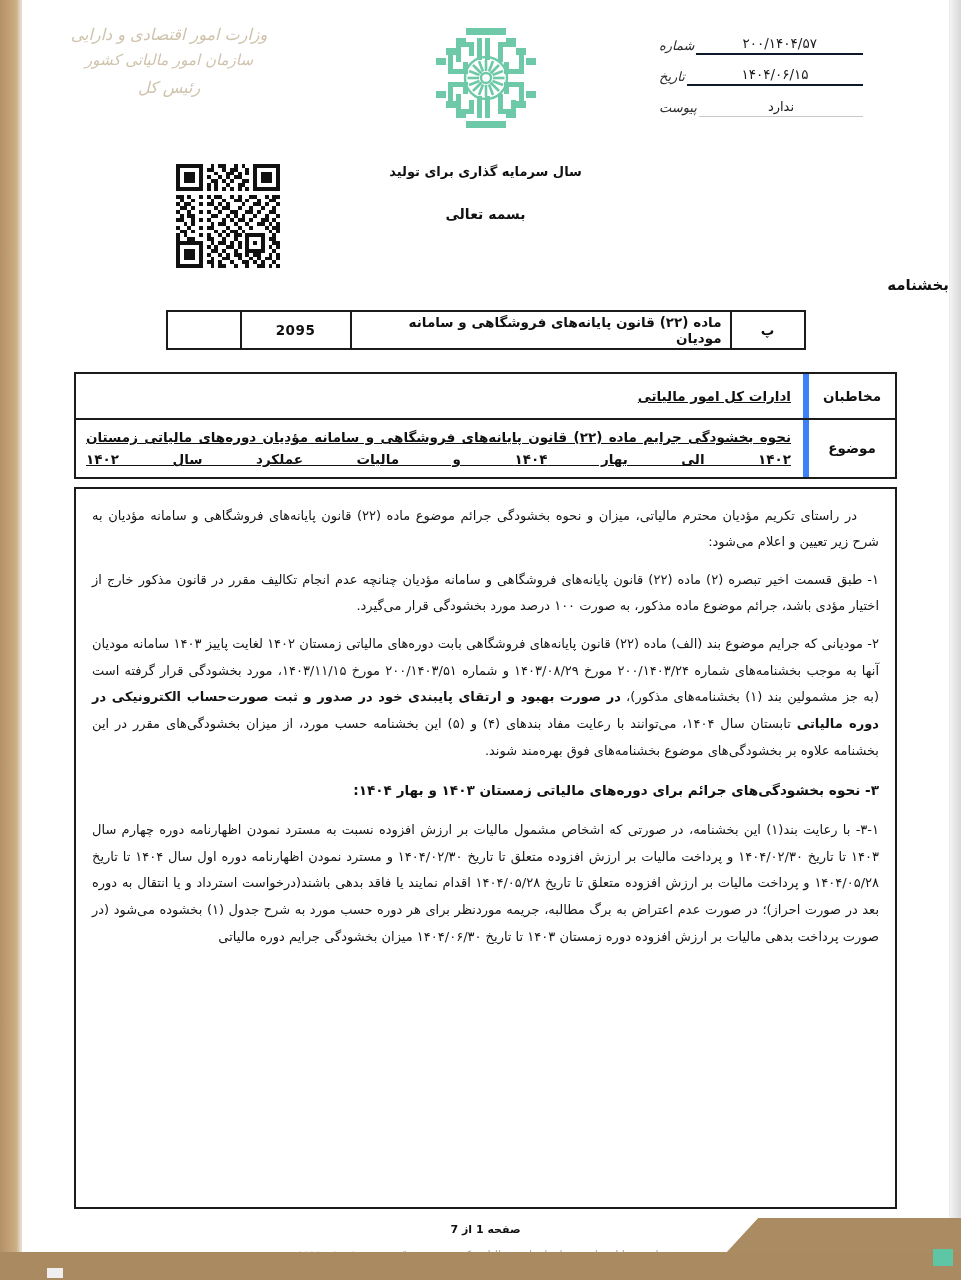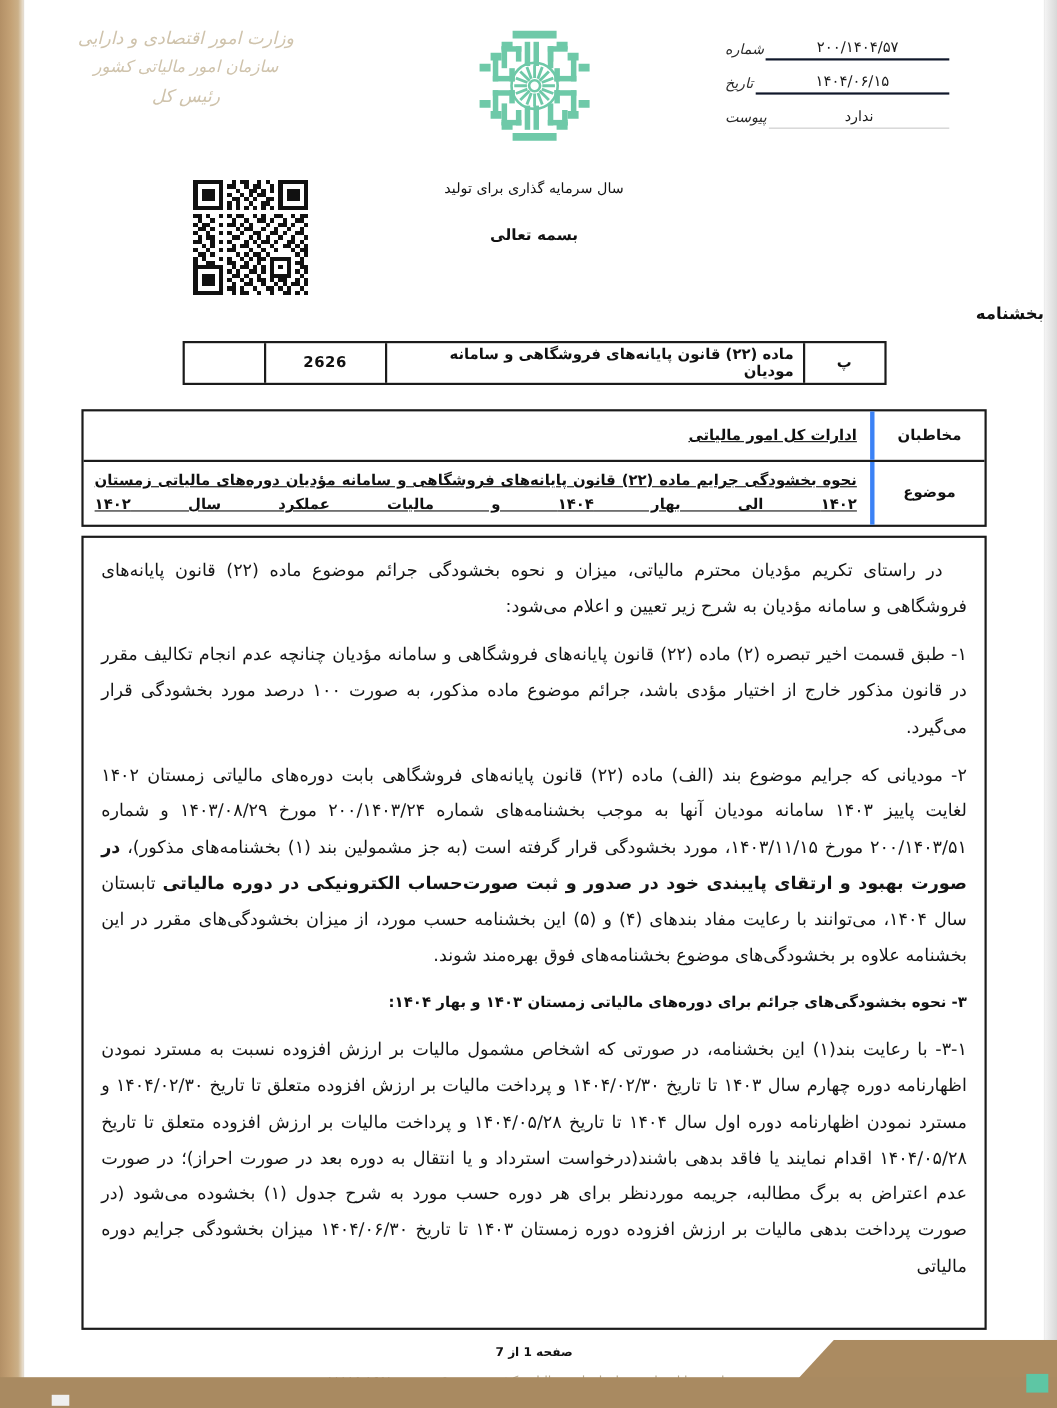--- a/index.html
+++ b/index.html
@@ -12,21 +12,21 @@
     height: 1280px;
     overflow: hidden;
     font-family: "DejaVu Sans", "Liberation Sans", sans-serif;
   }
 
   
   #scan {
     position: relative;
     width: 961px;
     height: 1280px;
-    background: #e5e5e5;
+    background: #22c55e;
     overflow: hidden;
   }
   .bg-left-strip {
     position: absolute;
     left: 0; top: 0;
     width: 22px; height: 1280px;
     background: linear-gradient(90deg,#b39066 0%, #c4a276 45%, #cbb088 75%, #efe9df 100%);
   }
   .bg-right-strip {
     position: absolute;
@@ -130,21 +130,21 @@
     position: absolute;
     left: 0; right: 0;
     top: 22px;
     text-align: center;
   }
   .logo-holder { height: 120px; }
   .logo-holder svg { display: inline-block; }
   .slogan {
     margin-top: 22px;
     font-size: 13px;
-    font-weight: normal;
+    font-weight: bold;
     color: #111;
     letter-spacing: 0.2px;
   }
   .besmeh {
     margin-top: 27px;
     font-size: 14px;
     font-weight: bold;
     color: #111;
   }
 
@@ -207,22 +207,22 @@
     box-sizing: border-box;
   }
   .mt-row {
     display: flex;
     flex-direction: row;
     border-bottom: 2px solid #1b1b1b;
     min-height: 44px;
   }
   .mt-row:last-child { border-bottom: none; }
   .mt-key {
-    width: 104px;
-    border-left: 4px solid #3b82f6;
+    width: 92px;
+    border-left: 6px solid #3b82f6;
     display: flex;
     align-items: center;
     justify-content: center;
     font-size: 13.5px;
     font-weight: bold;
     color: #111;
     box-sizing: border-box;
   }
   .mt-val {
     flex: 1;
@@ -246,21 +246,21 @@
     border: 2px solid #1b1b1b;
     border-top: 2px solid #1b1b1b;
     border-bottom: 2px solid #1b1b1b;
     box-sizing: border-box;
     padding: 14px 16px 10px 16px;
     height: 722px;
     overflow: hidden;
     background: #fff;
   }
   .p {
-    font-size: 16px;
+    font-size: 13px;
     line-height: 2.05;
     color: #151515;
     text-align: justify;
     margin: 0 0 11px 0;
   }
   .p.indent { text-indent: 22px; }
   .p .bold { font-weight: bold; }
   .heading3 {
     font-size: 13.6px;
     font-weight: bold;
@@ -599,21 +599,21 @@
           </g>
         </svg>
       </div>
     </div>
 
     <div class="bakhshnameh">بخشنامه</div>
 
     <div class="title-table">
       <div class="tt-cell tt-letter">پ</div>
       <div class="tt-cell tt-main">ماده (۲۲) قانون پایانه‌های فروشگاهی و سامانه مودیان</div>
-      <div class="tt-cell tt-year">2626</div>
+      <div class="tt-cell tt-year">2095</div>
       <div class="tt-cell tt-blank"></div>
     </div>
 
     <div class="meta-table">
       <div class="mt-row">
         <div class="mt-key">مخاطبان</div>
         <div class="mt-val">ادارات کل امور مالیاتی</div>
       </div>
       <div class="mt-row">
         <div class="mt-key">موضوع</div>

